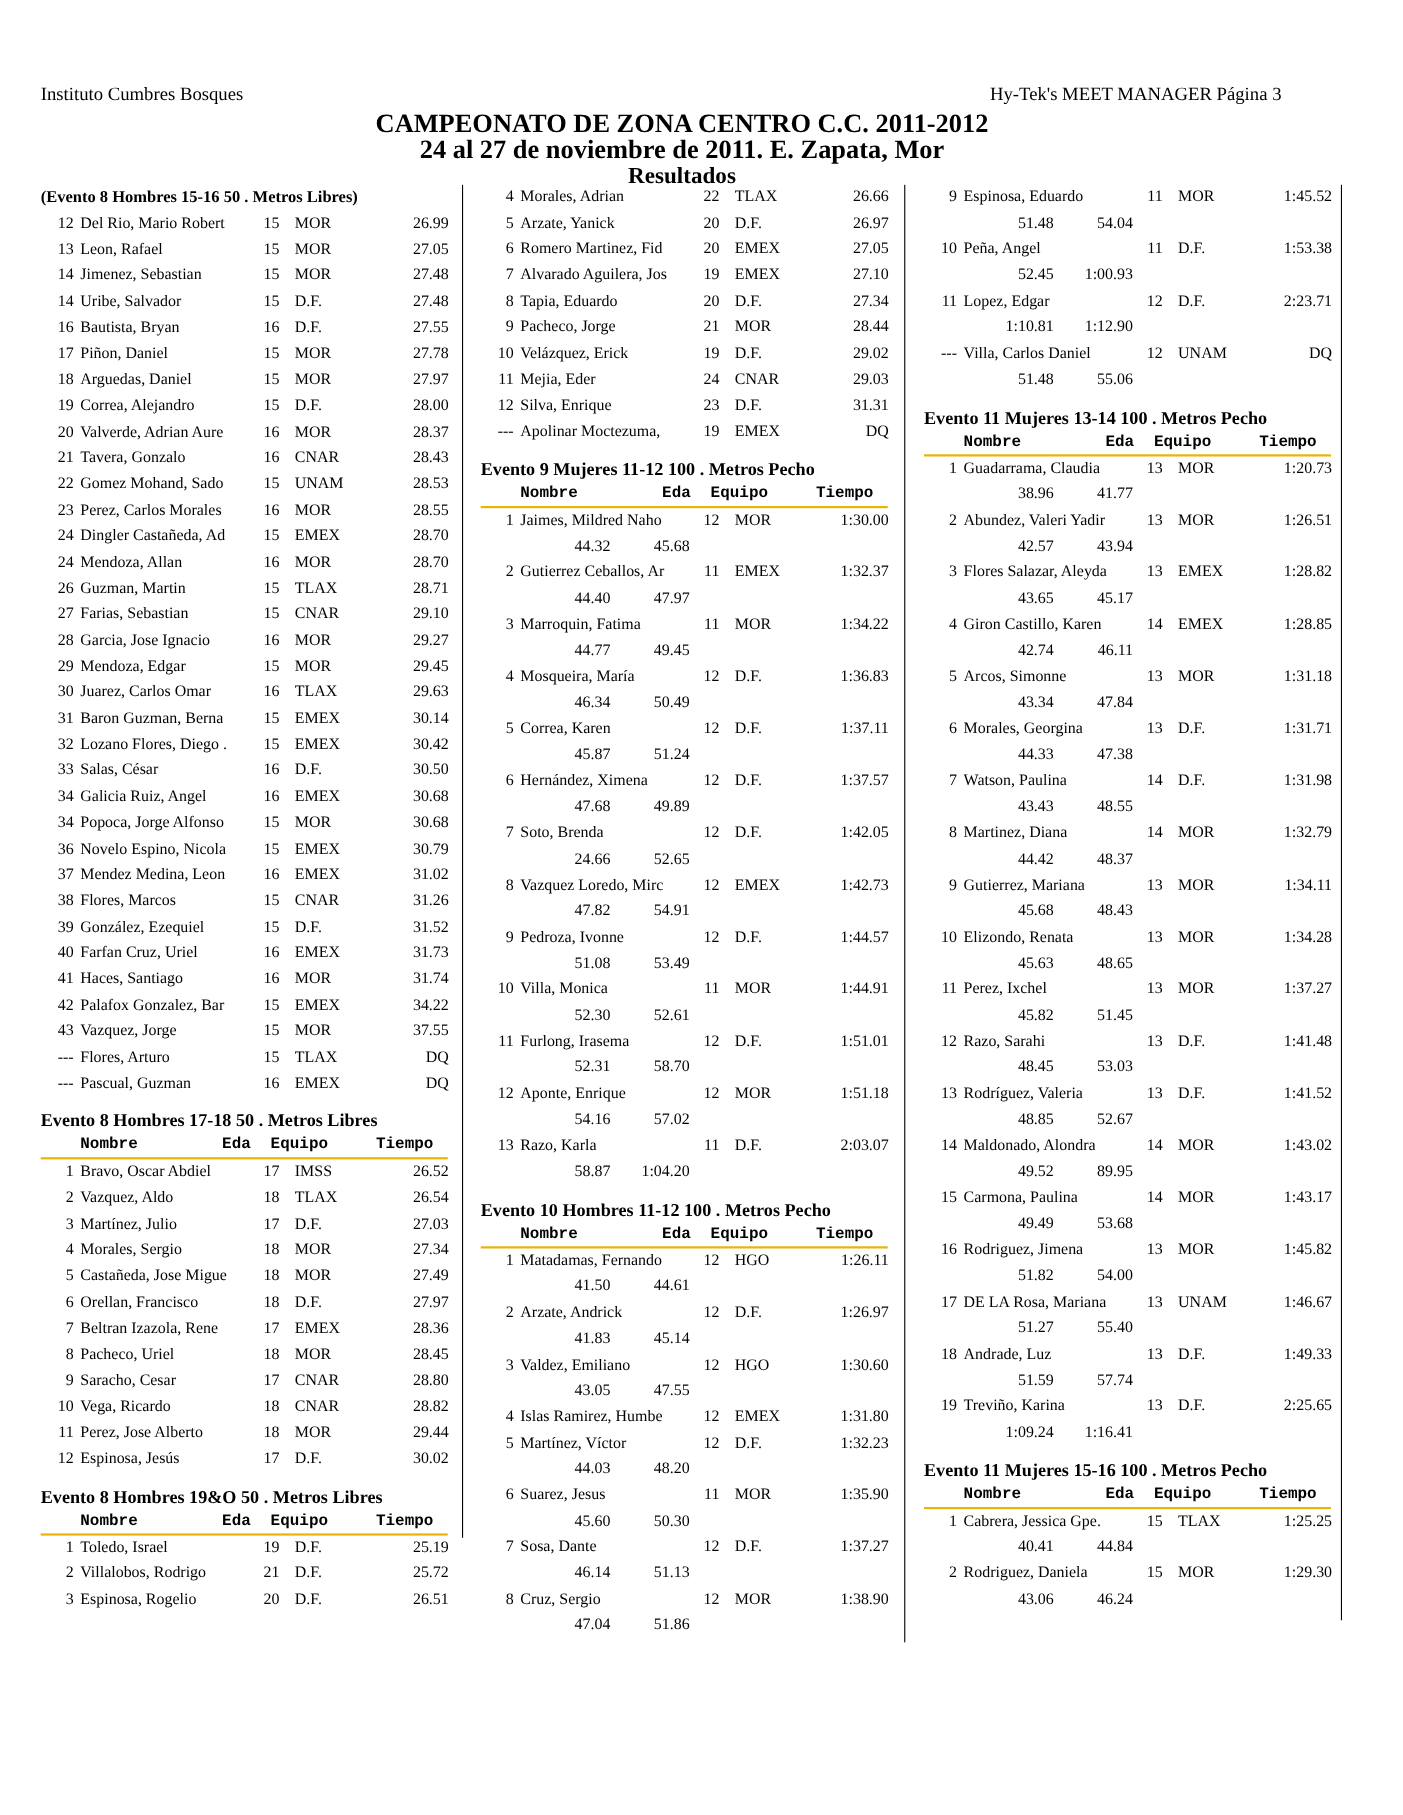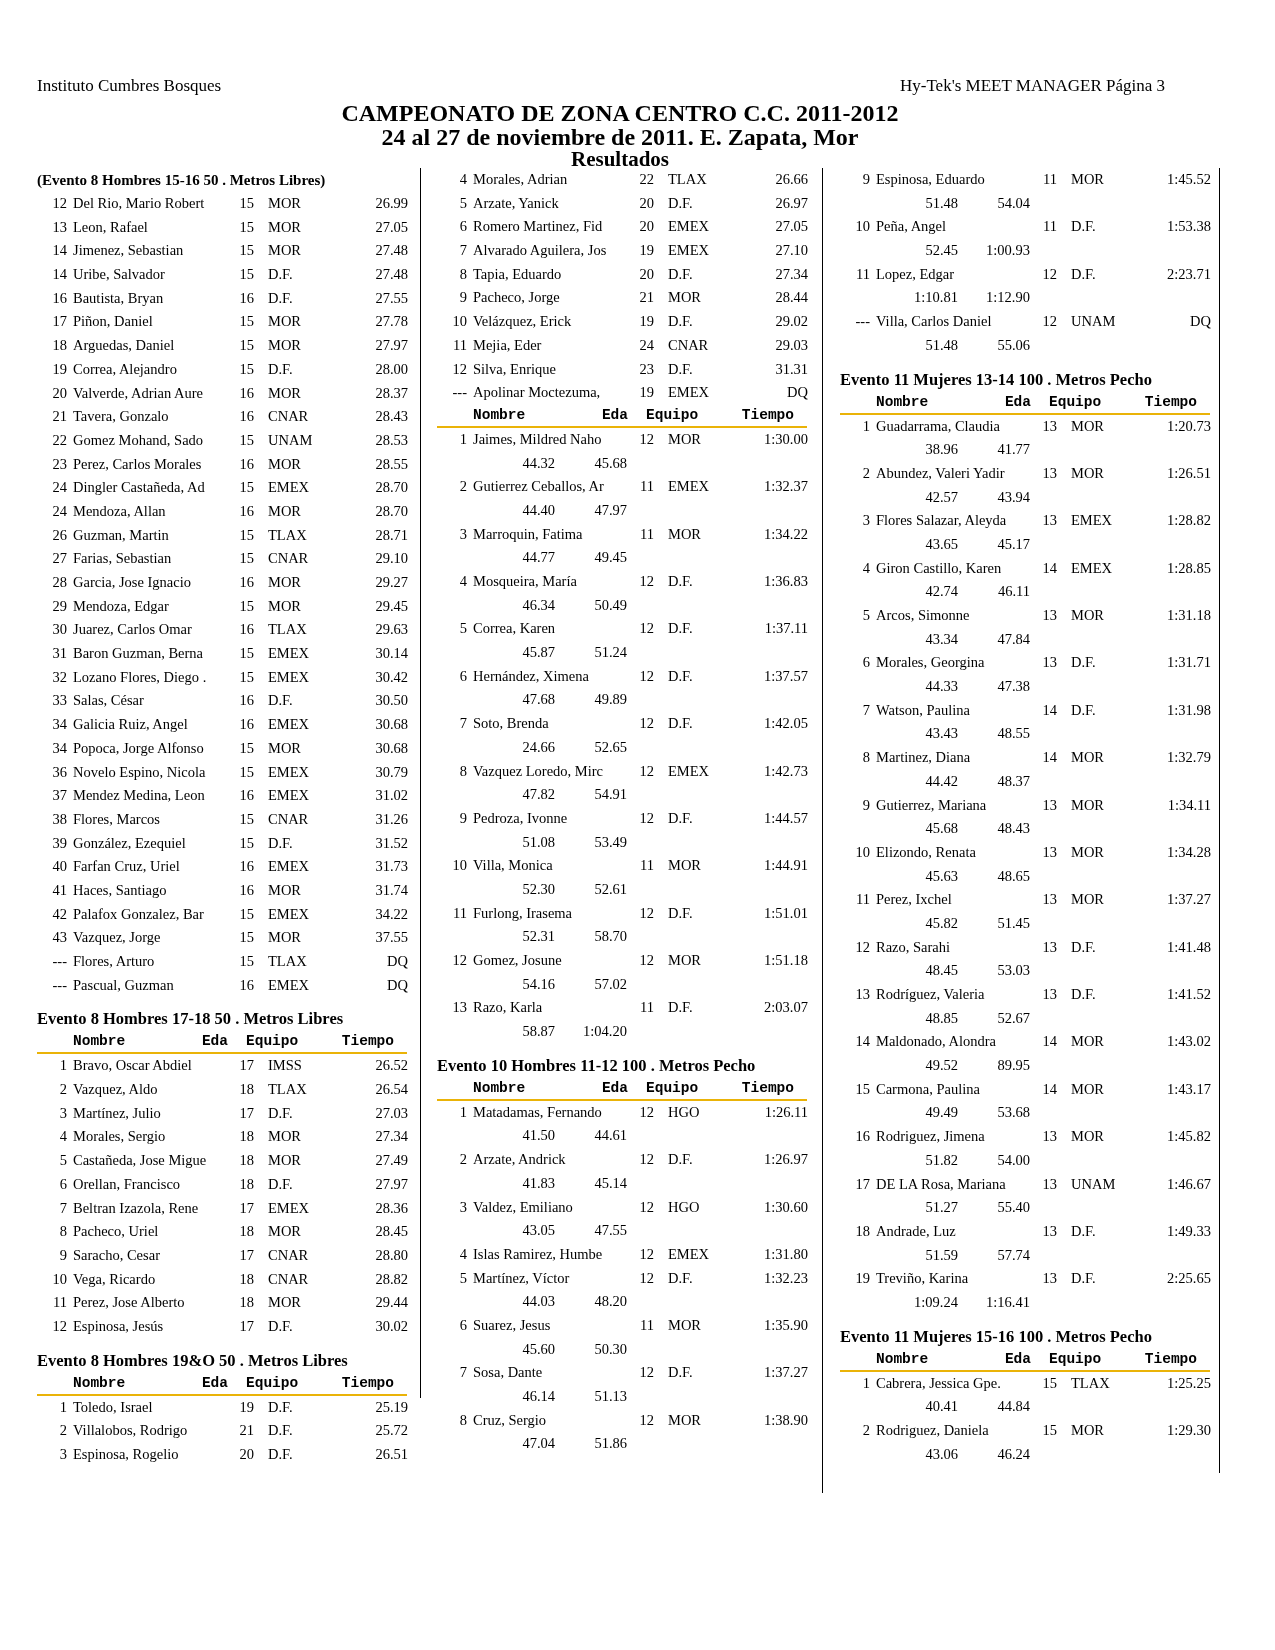--- a/index.html
+++ b/index.html
@@ -472,20 +472,21 @@
       <span class="c-tm">D.F.</span>
       <span class="c-ti">31.31</span>
     </div>
     <div class="row">
       <span class="c-pl">---</span>
       <span class="c-nm">Apolinar Moctezuma,</span>
       <span class="c-ag">19</span>
       <span class="c-tm">EMEX</span>
       <span class="c-ti">DQ</span>
     </div>
+    <div class="ev-title">Evento 9  Mujeres 11-12 100 . Metros Pecho</div>
     <div class="colhdr">
       <span class="hd-nm">Nombre</span>
       <span class="c-ag" style="width: 30px;">Eda</span>
       <span class="c-tm" style="padding-left: 18px;">Equipo</span>
       <span class="c-ti" style="width: 78px;">Tiempo</span>
     </div>
     <div class="row">
       <span class="c-pl">1</span>
       <span class="c-nm">Jaimes, Mildred Naho</span>
       <span class="c-ag">12</span>
@@ -601,21 +602,21 @@
       <span class="c-ag">12</span>
       <span class="c-tm">D.F.</span>
       <span class="c-ti">1:51.01</span>
     </div>
     <div class="split">
       <span class="s1">52.31</span>
       <span class="s2">58.70</span>
     </div>
     <div class="row">
       <span class="c-pl">12</span>
-      <span class="c-nm">Gomez, Josune</span>
+      <span class="c-nm">Aponte, Enrique</span>
       <span class="c-ag">12</span>
       <span class="c-tm">MOR</span>
       <span class="c-ti">1:51.18</span>
     </div>
     <div class="split">
       <span class="s1">54.16</span>
       <span class="s2">57.02</span>
     </div>
     <div class="row">
       <span class="c-pl">13</span>

